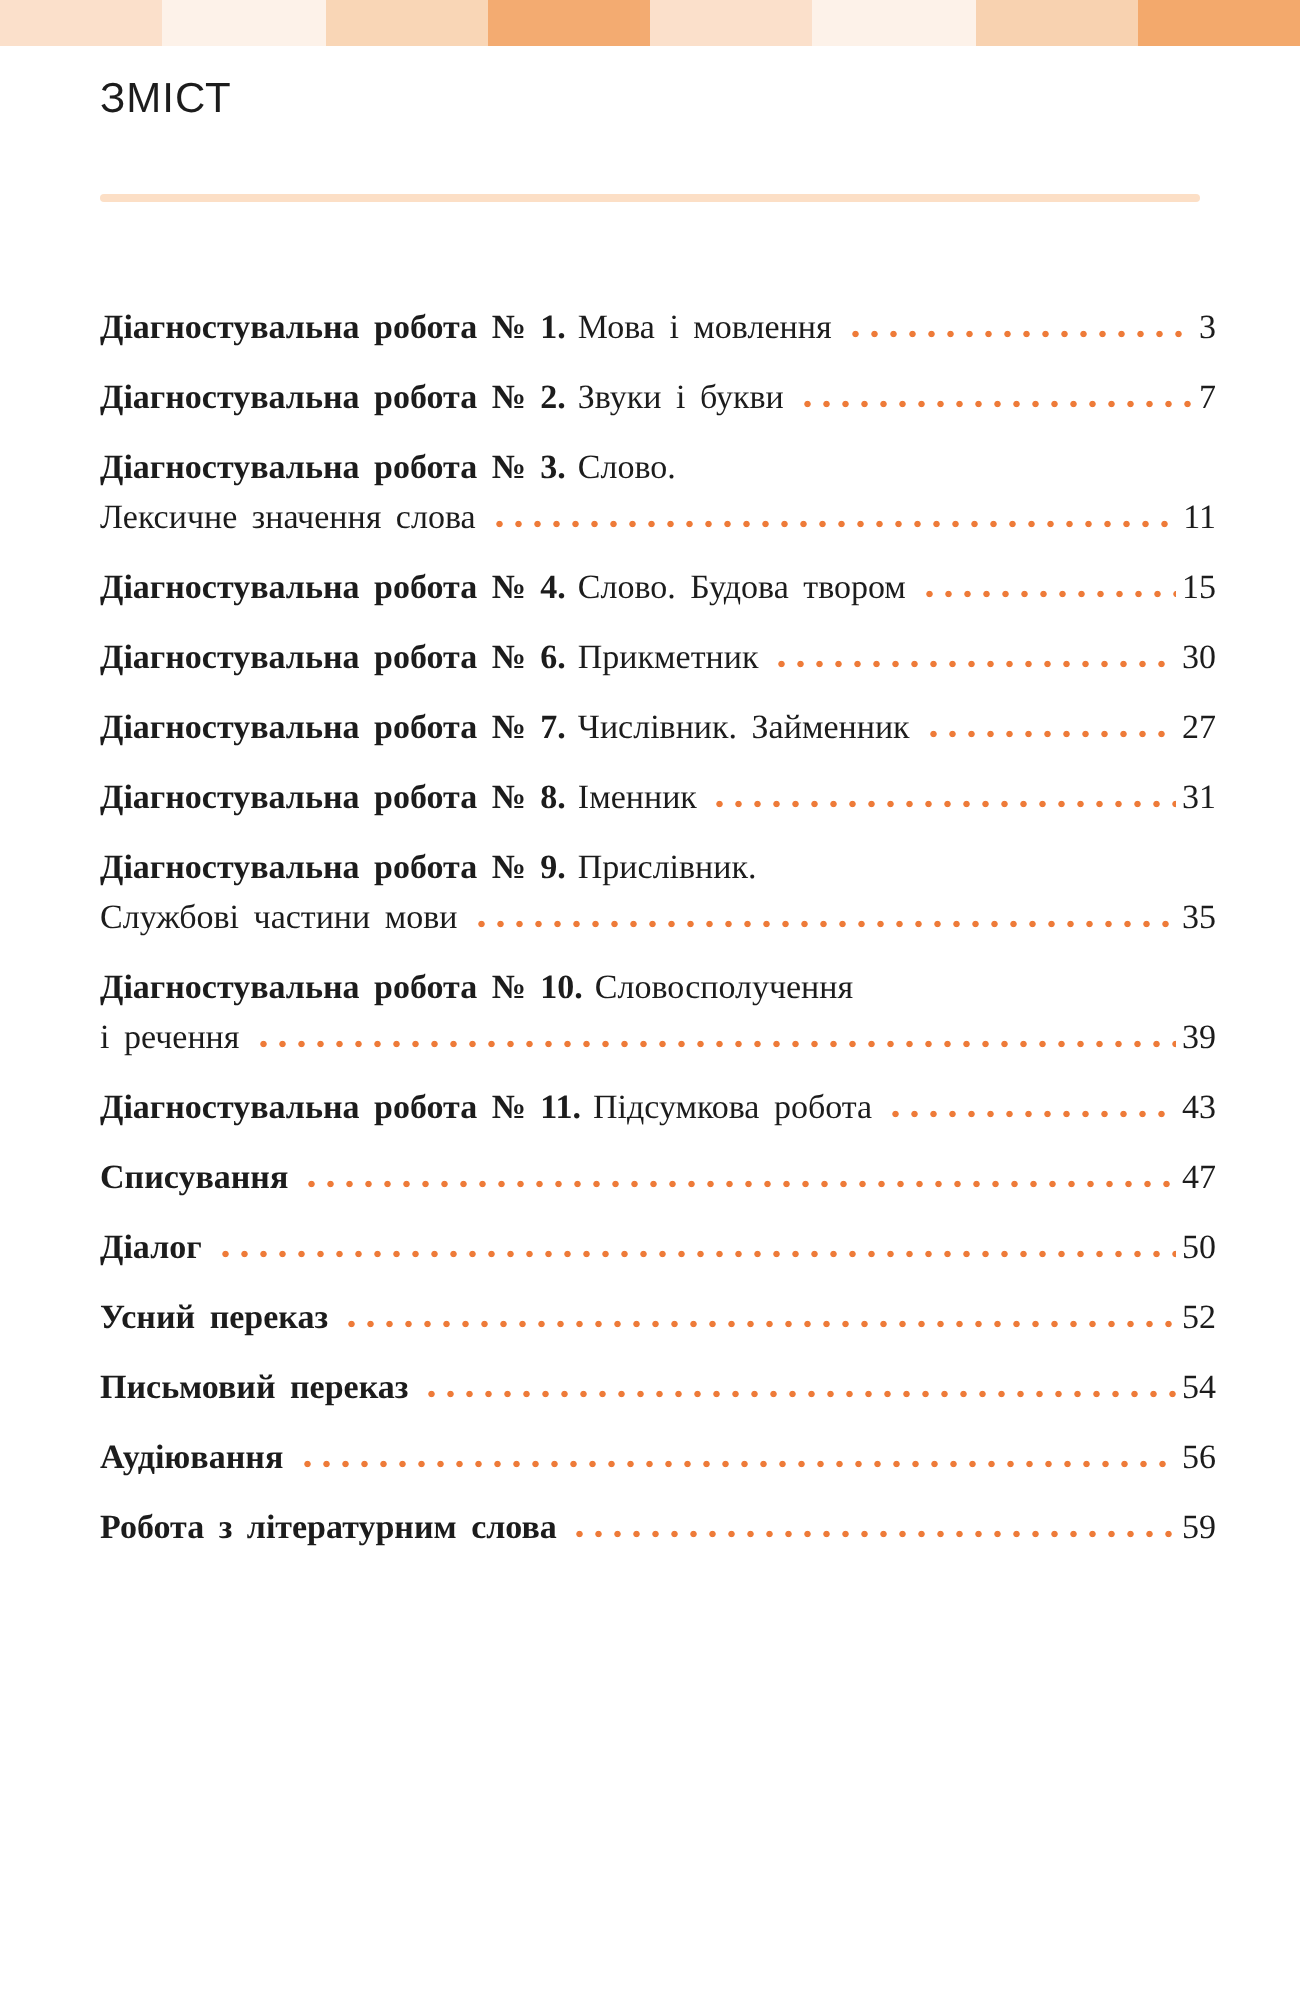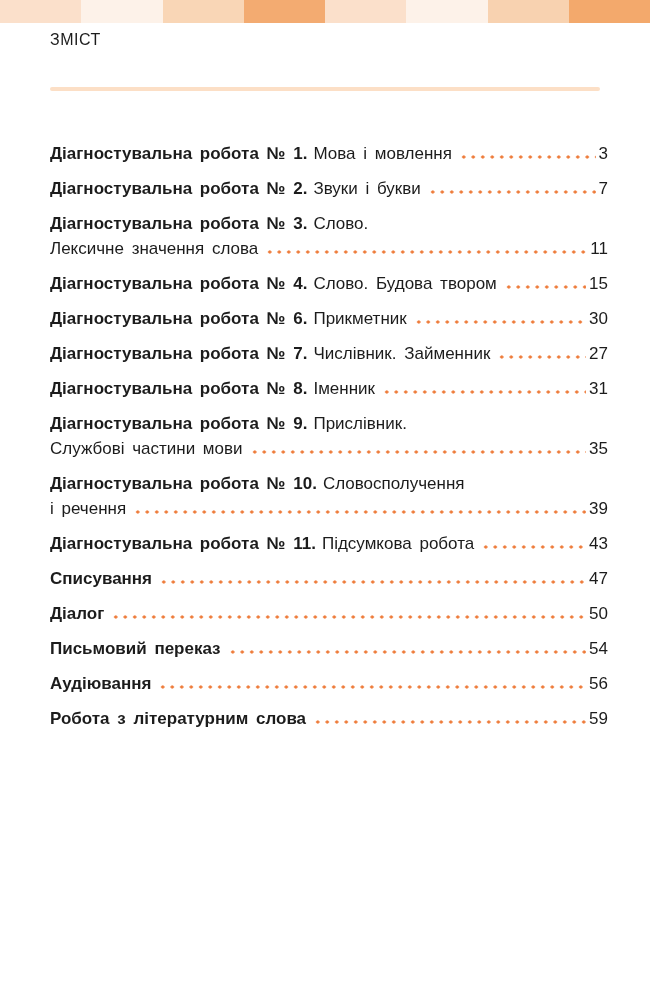--- a/index.html
+++ b/index.html
@@ -17,43 +17,43 @@
     font-family: "Liberation Sans", "DejaVu Sans", sans-serif;
     color: var(--text);
   }
   .header-strip {
     display: flex;
     width: 100%;
     height: 23px;
   }
   .strip-block { flex: 1 1 0; }
   .page-title {
-    margin: 4px 0 0 50px;
-    font-size: 16px;
+    margin: 14px 0 0 50px;
+    font-size: 21px;
     font-weight: 400;
     line-height: 26px;
     letter-spacing: 0.5px;
     color: var(--text);
   }
   .divider {
     margin: 34px 0 0 50px;
     width: 550px;
     height: 4px;
     border-radius: 2px;
     background: var(--divider);
   }
   .toc {
     margin: 50px 42px 0 50px;
   }
   .toc-item {
     margin-bottom: 10px;
     font-size: 17px;
     word-spacing: 3px;
   }
-  .line { line-height: 25px; }
+  .line { line-height: 25px; font-family: Liberation Serif, serif; }
   .flexline {
     display: flex;
     align-items: baseline;
   }
   .b { font-weight: 700; white-space: nowrap; }
   .r { font-weight: 400; white-space: nowrap; }
   .r.after-b { margin-left: 6px; }
   .leader {
     flex: 1 1 0;
     min-width: 12px;
@@ -174,20 +174,27 @@
     </div>
     <div class="toc-item">
       <div class="line flexline">
         <span class="b">Діалог</span>
         <span class="leader"></span>
         <span class="page-num">50</span>
       </div>
     </div>
     <div class="toc-item">
       <div class="line flexline">
+        <span class="b">Усний переказ</span>
+        <span class="leader"></span>
+        <span class="page-num">52</span>
+      </div>
+    </div>
+    <div class="toc-item">
+      <div class="line flexline">
         <span class="b">Письмовий переказ</span>
         <span class="leader"></span>
         <span class="page-num">54</span>
       </div>
     </div>
     <div class="toc-item">
       <div class="line flexline">
         <span class="b">Аудіювання</span>
         <span class="leader"></span>
         <span class="page-num">56</span>

